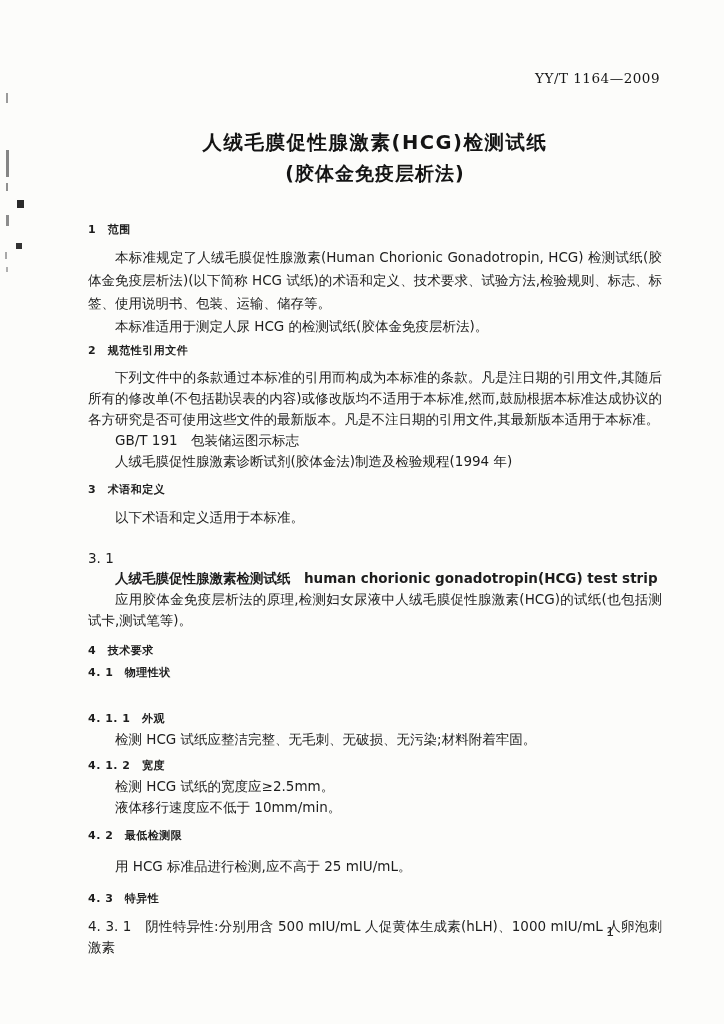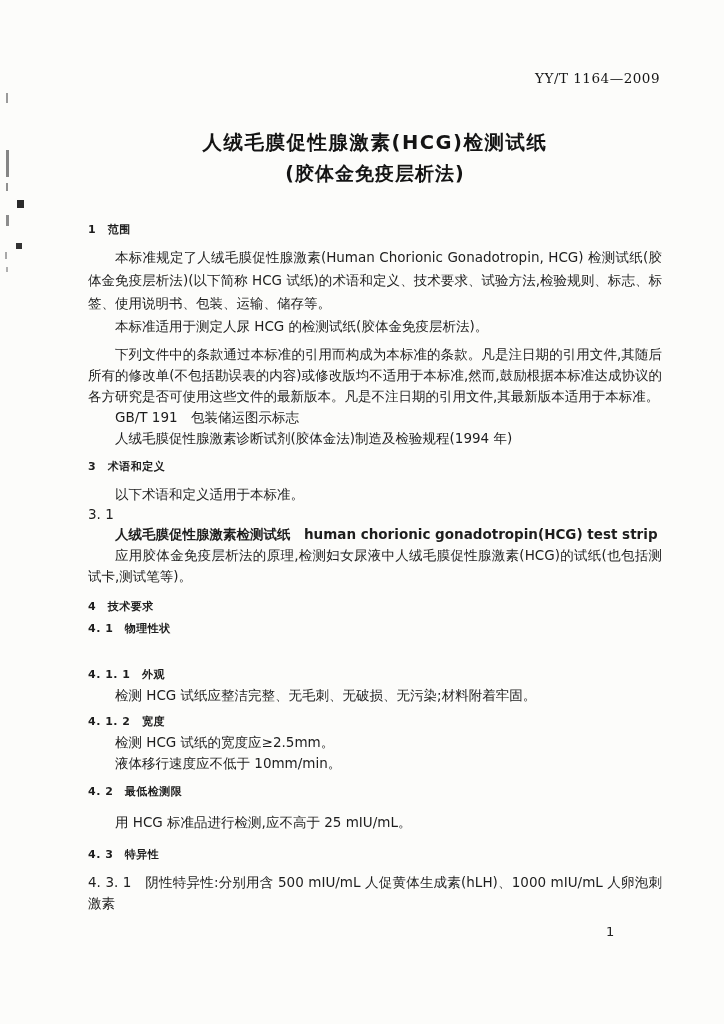--- a/index.html
+++ b/index.html
@@ -32,21 +32,21 @@
   .title-line2 { font-size: 19px;   line-height: 31px; letter-spacing: 1px; }
   .content {
     position: absolute;
     top: 214px; left: 88px; width: 574px;
     font-size: 13.5px;
     color: #1d1d1d;
   }
   .h  { font-weight: bold; line-height: 20px; font-size: 11px; letter-spacing: 0.5px; }
   .p23 { line-height: 23px; }
   .p21 { line-height: 21px; }
-  .p20 { line-height: 20px; }
+  .p20 { line-height: 20px; margin-top: 21px; }
   .indent { text-indent: 2em; }
   .justify { text-align: justify; }
   .bold { font-weight: bold; }
   .page-num {
     position: absolute;
     top: 924px; left: 606px;
     font-size: 13px;
     color: #222;
   }
   
@@ -71,20 +71,21 @@
     <div class="title-line1">人绒毛膜促性腺激素(HCG)检测试纸</div>
     <div class="title-line2">(胶体金免疫层析法)</div>
   </div>
 
   <div class="content">
 
     <div class="h" style="margin-top:6px">1　范围</div>
     <p class="p23 indent justify" style="margin-top:6px">本标准规定了人绒毛膜促性腺激素(Human Chorionic Gonadotropin, HCG) 检测试纸(胶体金免疫层析法)(以下简称 HCG 试纸)的术语和定义、技术要求、试验方法,检验规则、标志、标签、使用说明书、包装、运输、储存等。</p>
     <p class="p23 indent">本标准适用于测定人尿 HCG 的检测试纸(胶体金免疫层析法)。</p>
 
+    <div class="h" style="margin-top:3px">2　规范性引用文件</div>
     <p class="p21 indent justify" style="margin-top:6px">下列文件中的条款通过本标准的引用而构成为本标准的条款。凡是注日期的引用文件,其随后所有的修改单(不包括勘误表的内容)或修改版均不适用于本标准,然而,鼓励根据本标准达成协议的各方研究是否可使用这些文件的最新版本。凡是不注日期的引用文件,其最新版本适用于本标准。</p>
     <p class="p21 indent">GB/T 191　包装储运图示标志</p>
     <p class="p21 indent">人绒毛膜促性腺激素诊断试剂(胶体金法)制造及检验规程(1994 年)</p>
 
     <div class="h" style="margin-top:8px">3　术语和定义</div>
     <p class="p20 indent" style="margin-top:7px">以下术语和定义适用于本标准。</p>
     <p class="p20">3. 1</p>
     <p class="p21 indent bold">人绒毛膜促性腺激素检测试纸　human chorionic gonadotropin(HCG) test strip</p>
     <p class="p21 indent justify">应用胶体金免疫层析法的原理,检测妇女尿液中人绒毛膜促性腺激素(HCG)的试纸(也包括测试卡,测试笔等)。</p>
 

